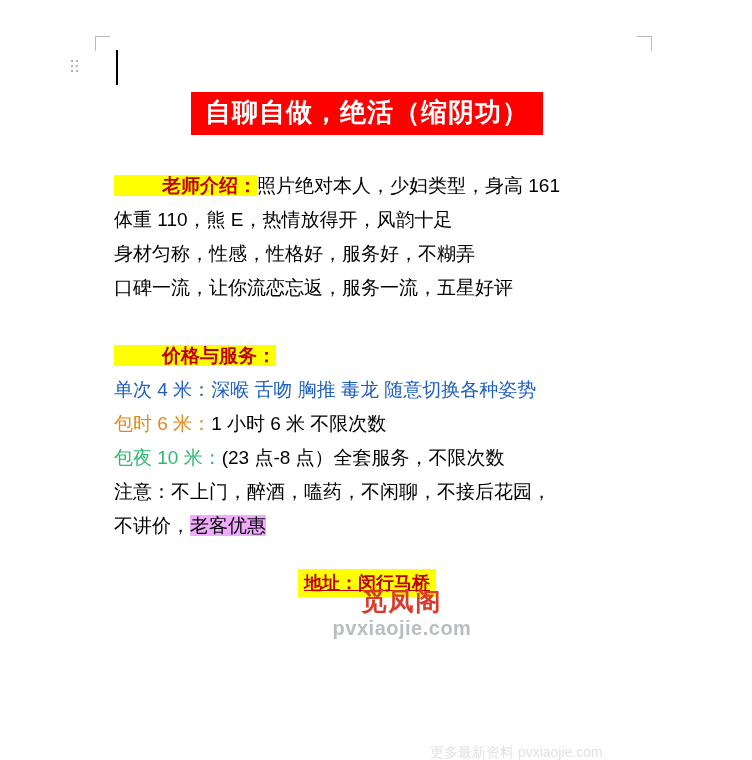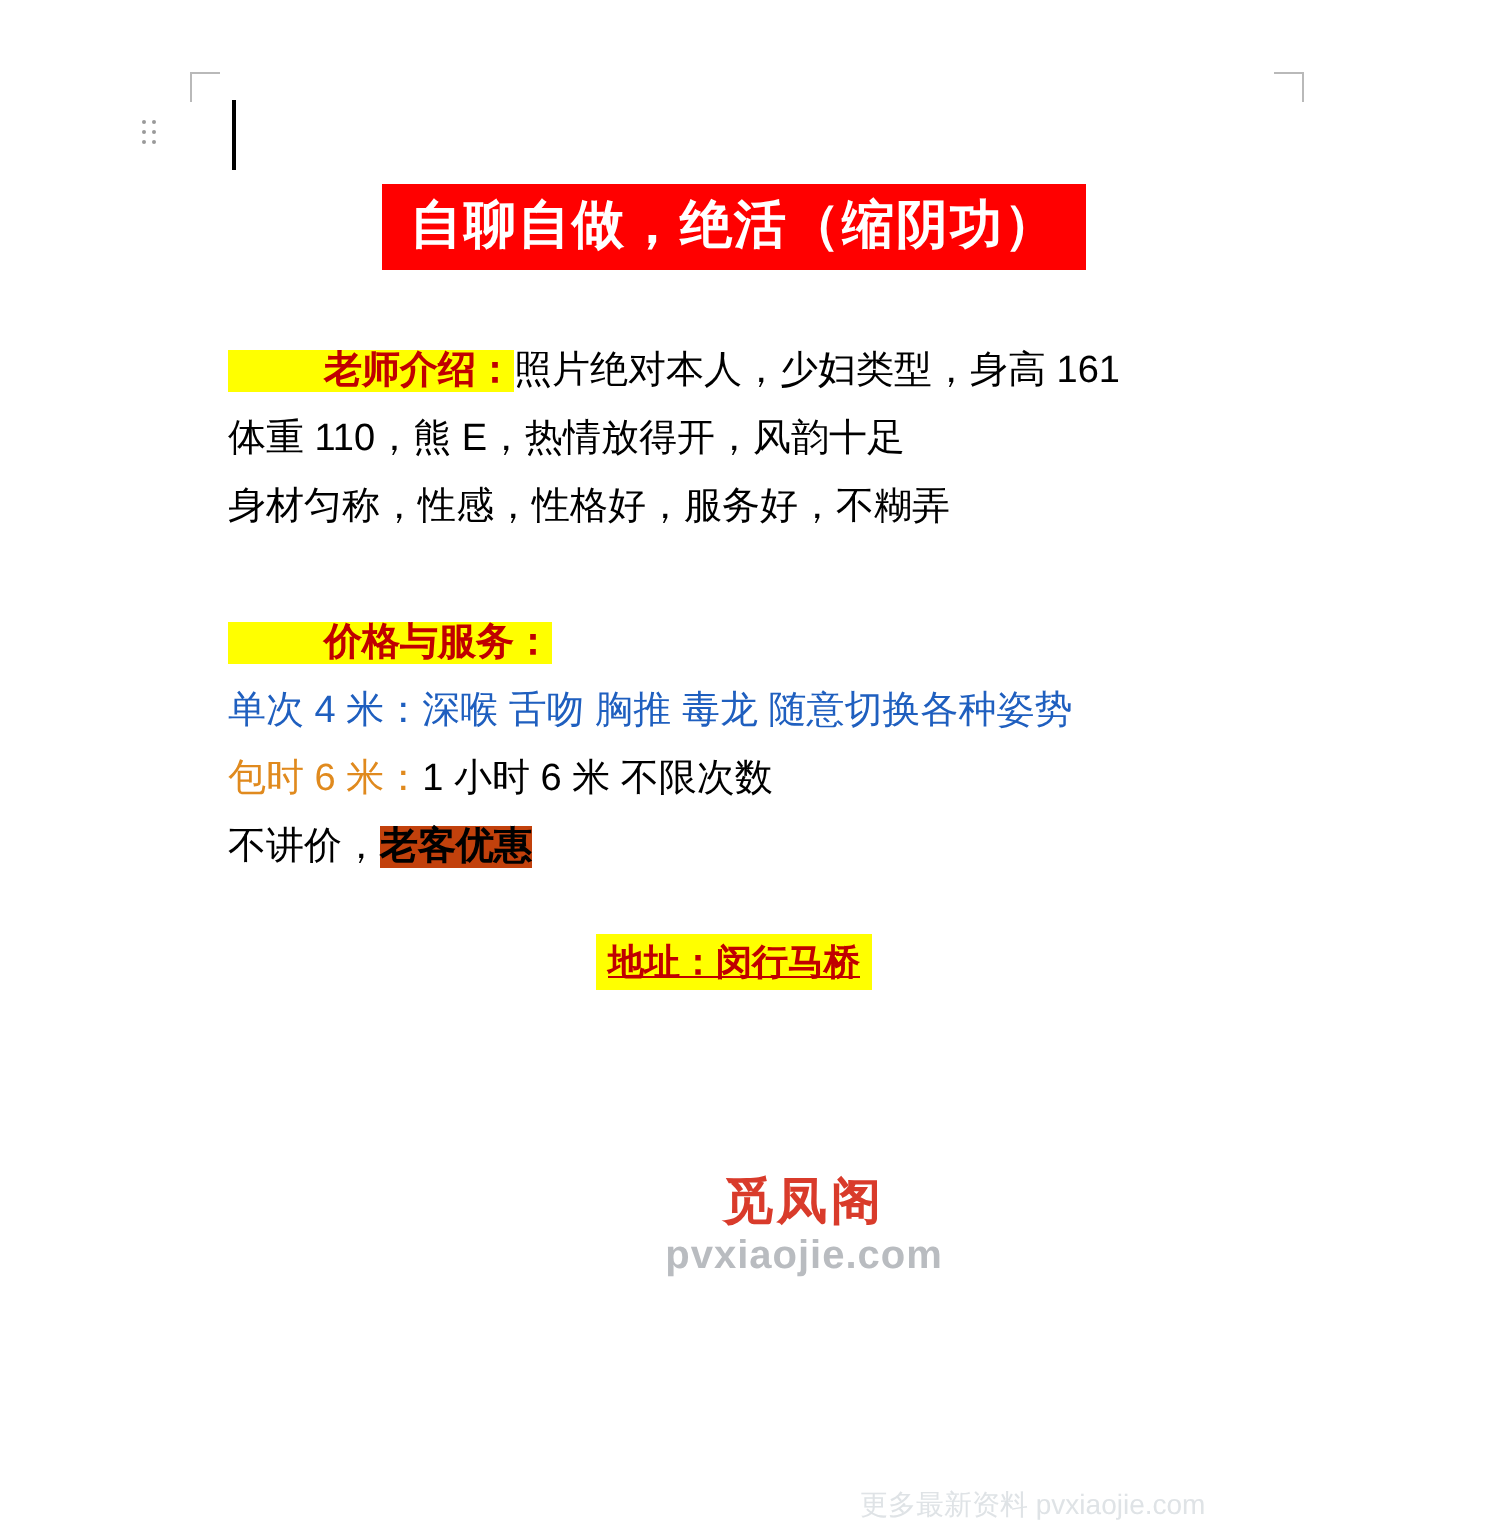--- a/index.html
+++ b/index.html
@@ -109,22 +109,21 @@
     line-height: 34px;
     color: #000000;
     white-space: nowrap;
     margin-left: 18px;
   }
 
   .hl-yellow {
     background: #ffff00;
   }
   .hl-green {
-    background: #c2410c;
-    font-weight: bold;
+    background: #f0abfc;
   }
 
   .heading-red {
     color: #c00000;
     font-weight: bold;
     font-size: 19px;
     padding-left: 48px;
   }
 
   .blue {
@@ -215,36 +214,45 @@
     <div class="section">
       <div class="line">
         <span class="heading-red hl-yellow">老师介绍：</span><span>照片绝对本人，少妇类型，身高 161</span>
       </div>
       <div class="line">
         <span>体重 110，熊 E，热情放得开，风韵十足</span>
       </div>
       <div class="line">
         <span>身材匀称，性感，性格好，服务好，不糊弄</span>
       </div>
+      <div class="line">
+        <span>口碑一流，让你流恋忘返，服务一流，五星好评</span>
+      </div>
     </div>
 
     <div class="section">
       <div class="line">
         <span class="heading-red hl-yellow">价格与服务：</span>
       </div>
 
       <div class="line">
         <span class="blue">单次 4 米：</span><span class="blue">深喉 舌吻 胸推 毒龙 随意切换各种姿势</span>
       </div>
 
       <div class="line">
         <span class="orange">包时 6 米：</span><span class="black">1 小时 6 米 不限次数</span>
       </div>
 
-
+      <div class="line">
+        <span class="green">包夜 10 米：</span><span class="black">(23 点-8 点）全套服务，不限次数</span>
+      </div>
+
+      <div class="line">
+        <span>注意：不上门，醉酒，嗑药，不闲聊，不接后花园，</span>
+      </div>
 
       <div class="line">
         <span>不讲价，</span><span class="hl-green">老客优惠</span>
       </div>
     </div>
 
     <div class="addr-line">
       <span class="addr-box">地址：闵行马桥</span>
     </div>
 

